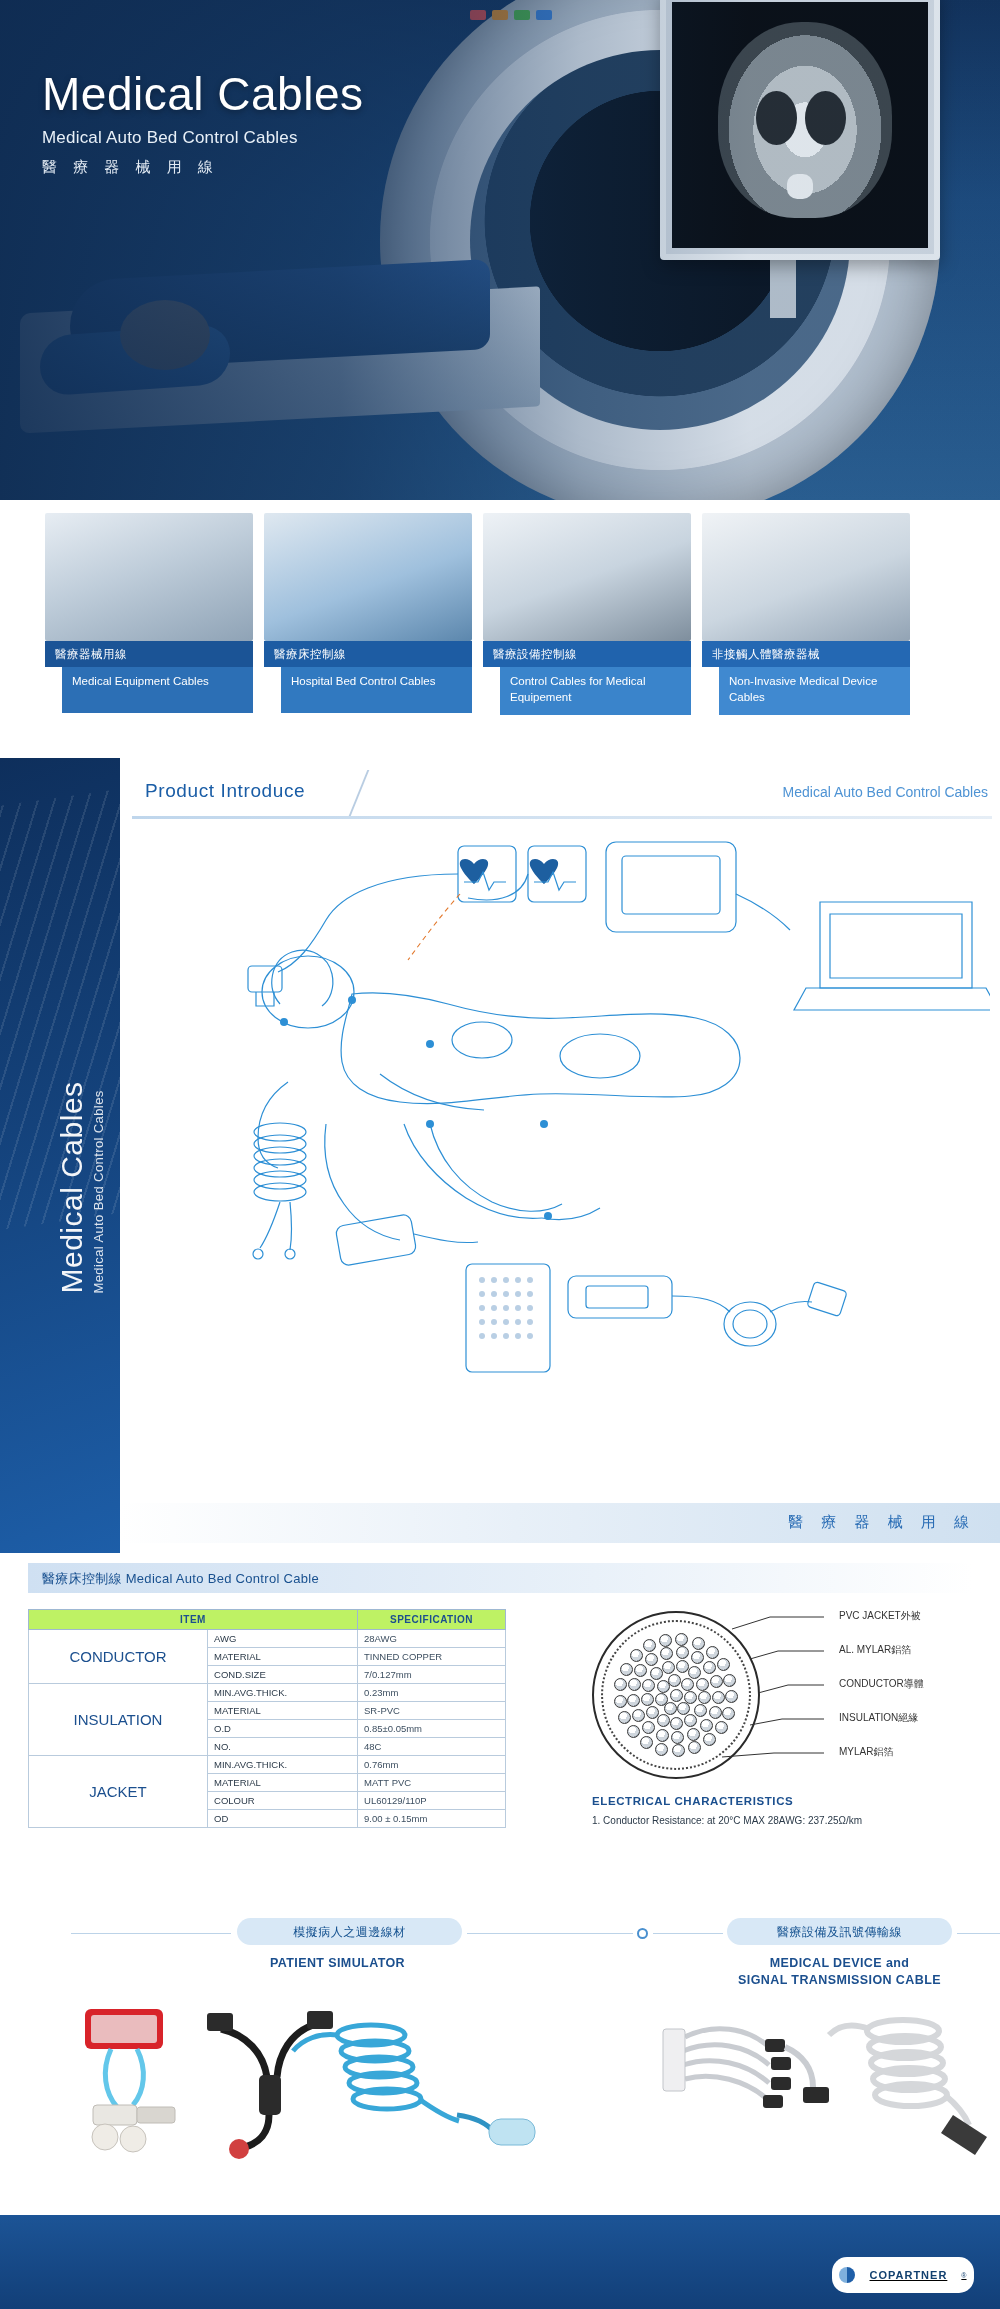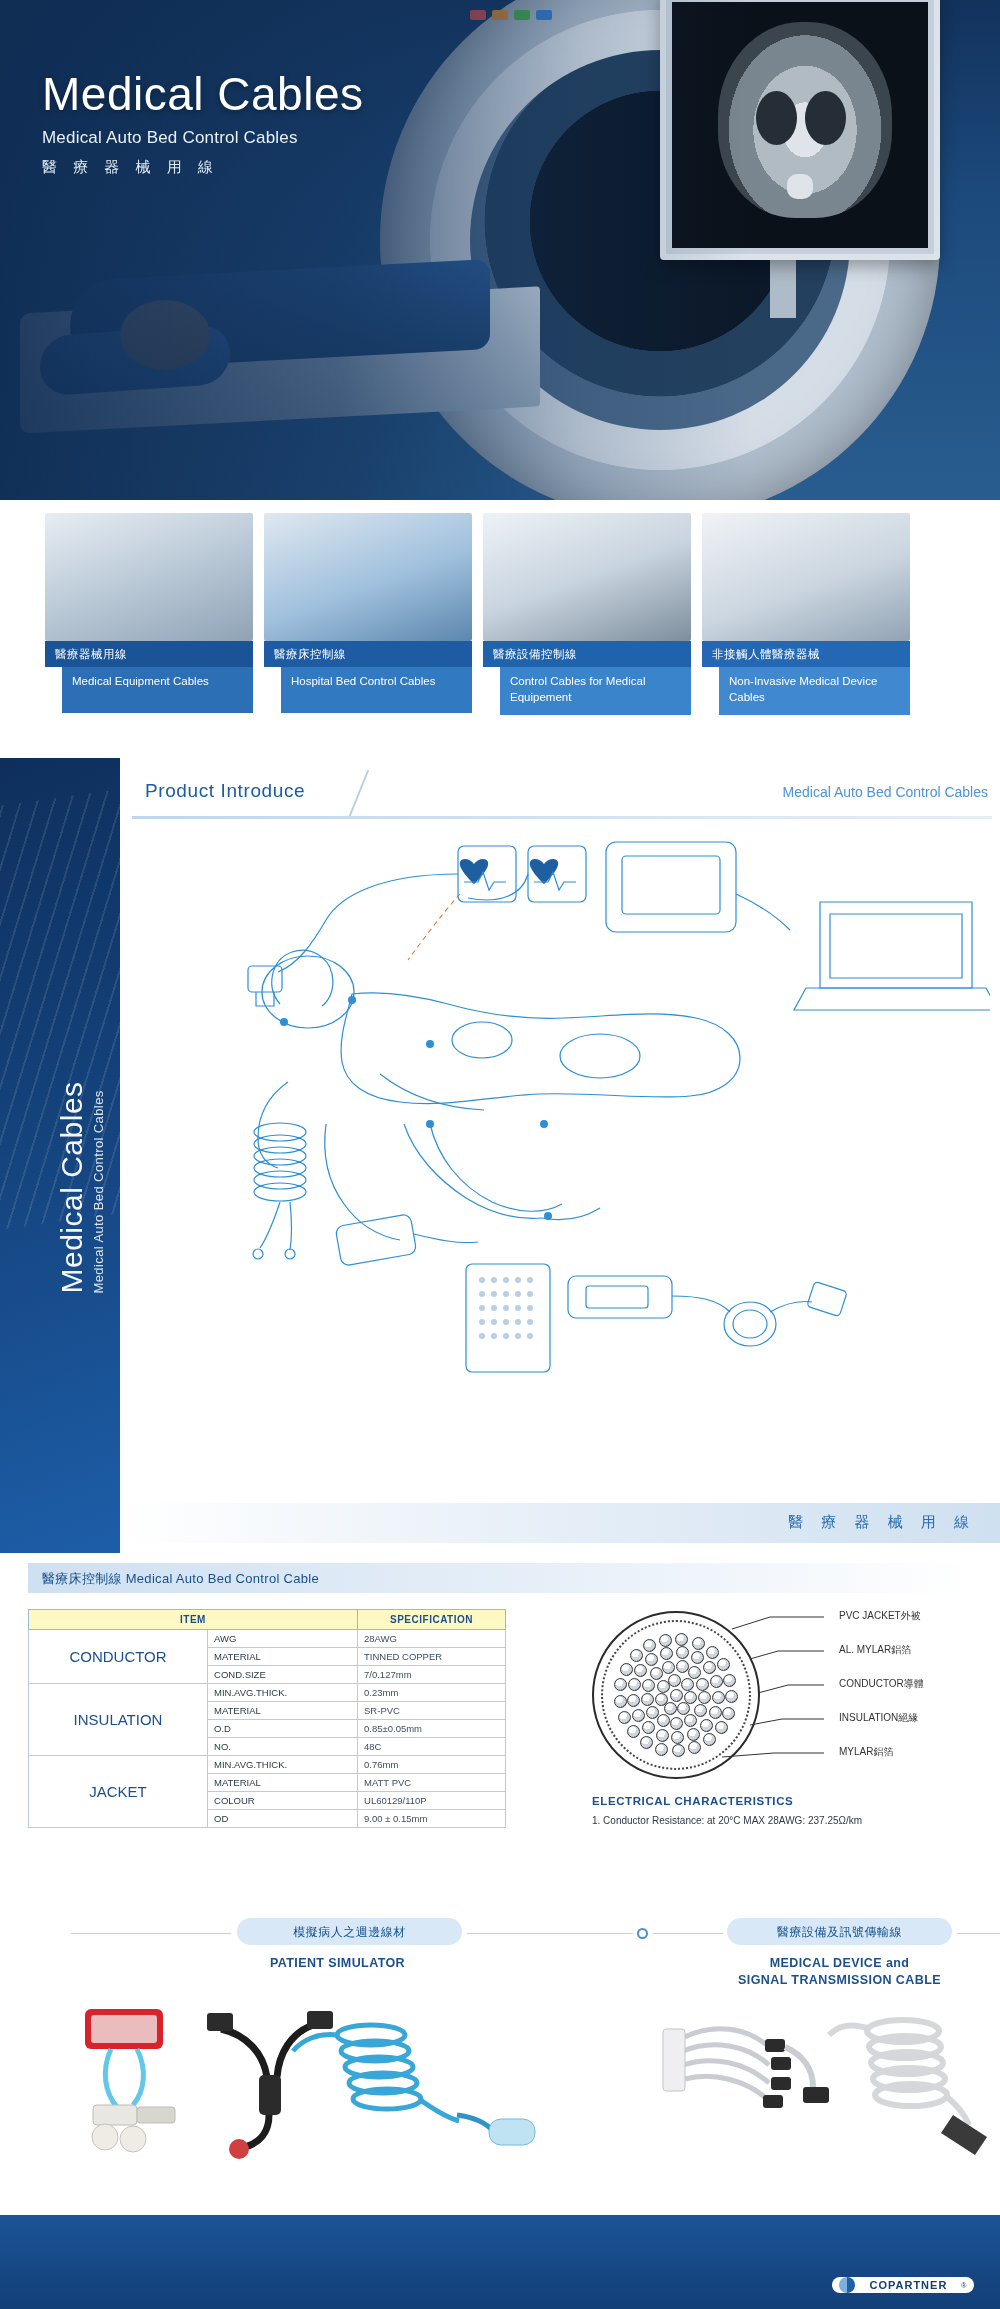--- a/index.html
+++ b/index.html
@@ -180,21 +180,21 @@
   .spec-title-bar {
     position:absolute; left:28px; top:10px; width:944px; height:30px;
     background:linear-gradient(90deg,#cfe0f2 0%, #e9f1f9 60%, #ffffff 100%);
     color:#18508f; font-size:13px; padding:7px 0 0 14px; letter-spacing:.3px;
   }
   table.spec-table {
     position:absolute; left:28px; top:56px; width:478px;
     border-collapse:collapse; font-size:9.5px; color:#2b3a49;
   }
   table.spec-table th {
-    background:#fef9c3; color:#1b4f8e; border:1px solid #9fb8d2;
+    background:#bef264; color:#1b4f8e; border:1px solid #9fb8d2;
     font-size:10px; padding:4px 2px; letter-spacing:.5px;
   }
   table.spec-table td {
     border:1px solid #b9cbdd; padding:3px 6px; height:17px;
   }
   td.grp { text-align:center; color:#1b4f8e; font-size:15px; }
   td.k { width:150px; }
   td.v { color:#3d4f61; }
 
   .cable-art {
@@ -254,23 +254,23 @@
   .cap.right { left:686px; top:70px; width:225px; }
   .photos-left { position:absolute; left:30px; top:110px; width:540px; height:170px; }
   .photos-right { position:absolute; left:612px; top:110px; width:360px; height:170px; }
 
   
   .footer {
     position:absolute; left:0; top:2215px; width:1000px; height:94px;
     background:linear-gradient(180deg,#1c5496 0%, #123f78 100%);
   }
   .logo {
-    position:absolute; right:26px; bottom:16px; width:142px; height:16px;
+    position:absolute; right:26px; bottom:16px; width:142px; height:36px;
     background:#ffffff; border-radius:15px;
-    display:flex; align-items:center; justify-content:center; gap:14px;
+    display:flex; align-items:center; justify-content:center; gap:14px;text-decoration:underline;
   }
   .logo-mark {
     width:16px; height:16px; border-radius:50%;
     background:conic-gradient(#1f5fa8 0 50%, #7fb0dd 50% 100%);
   }
   .logo-text { font-size:11px; color:#12406f; letter-spacing:1px; font-weight:bold; }
   .logo-r { font-size:7px; color:#12406f; vertical-align:super; }
 </style>
 </head>
 <body>

